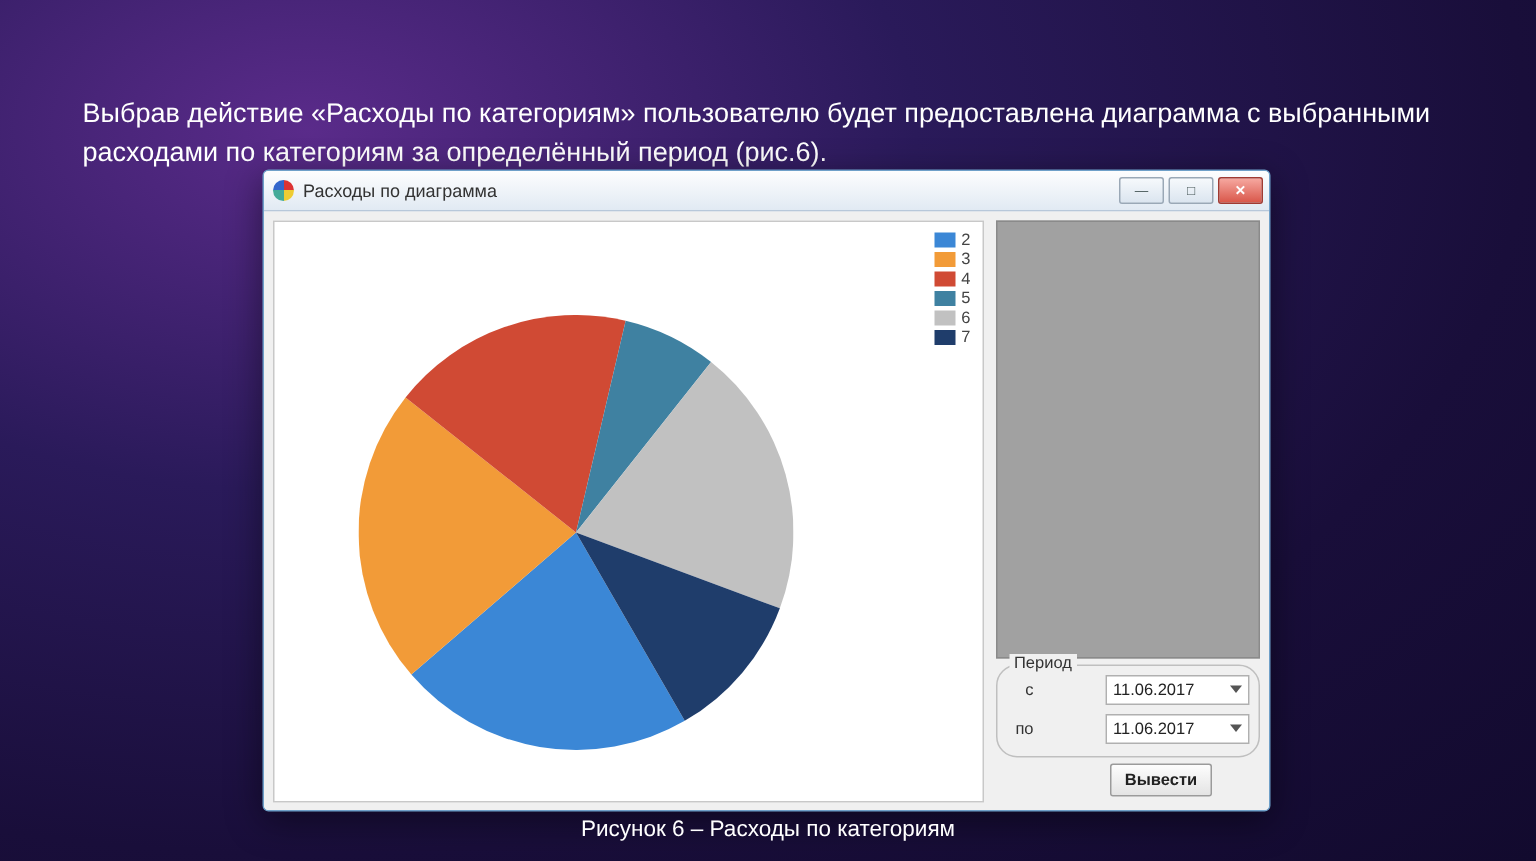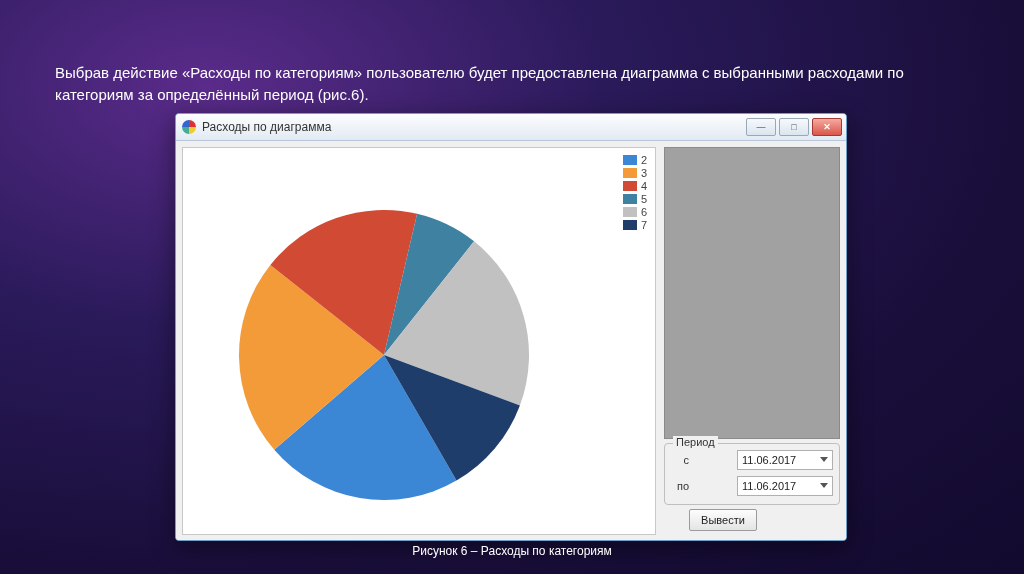--- a/index.html
+++ b/index.html
@@ -10,31 +10,31 @@
     overflow: hidden;
     font-family: "Segoe UI", Tahoma, sans-serif;
     font-size: 13px;
     background: radial-gradient(ellipse at 20% 15%, #5a2b8a 0%, #2a1a5a 35%, #190e3a 70%, #120a2e 100%);
     color: #fff;
   }
 
   #slide-text {
     position: absolute;
     left: 55px;  top: 62px; right: 55px;
-    font-size: 15px;
+    font-size: 18px;
     line-height: 1.45;
     color: #ffffff;
     font-weight: 300;
   }
 
   #caption {
     position: absolute;
     left: 0; right: 0; top: 544px;
     text-align: center;
-    font-size: 12px;
+    font-size: 15px;
     color: #ffffff;
     font-weight: 300;
   }
 
   
   #win {
     position: absolute;
     left: 175px; top: 113px;
     width: 670px; height: 426px;
     background: #e9eef3;
@@ -114,21 +114,21 @@
     background: #a1a1a1;
     border: 1px solid #8a8a8a;
   }
 
   #period-box {
     position: absolute;
     left: 488px; top: 302px;
     width: 174px; height: 60px;
     border: 1px solid #bfbfbf;
     background: #f0f0f0;
-    border-radius: 4px;
+    border-radius: 14px;
   }
   #period-box .lbl {
     position: absolute;
     left: 8px; top: -8px;
     background: #f0f0f0;
     padding: 0 3px;
     font-size: 11px;
     color: #333;
   }
   .prow {
@@ -151,28 +151,29 @@
   .prow .picker::after {
     content: "";
     position: absolute; right: 4px; top: 6px;
     border-left: 4px solid transparent;
     border-right: 4px solid transparent;
     border-top: 5px solid #555;
   }
 
   #run-btn {
     position: absolute;
-    left: 513px; top: 368px;
+    left: 564px; top: 368px;
     width: 66px; height: 20px;
     background: linear-gradient(#fdfdfd,#e4e4e4);
     border: 1px solid #9b9b9b;
     border-radius: 2px;
     font-size: 11px;
     display: flex; align-items: center; justify-content: center;
     color: #222;
+    font-weight: bold;
   }
 </style>
 </head>
 <body>
 
 <div id="slide-text">Выбрав действие «Расходы по категориям» пользователю будет предоставлена диаграмма с выбранными расходами по категориям за определённый период (рис.6).</div>
 
 <div id="win">
   <div id="titlebar">
     <div class="icon"></div>

